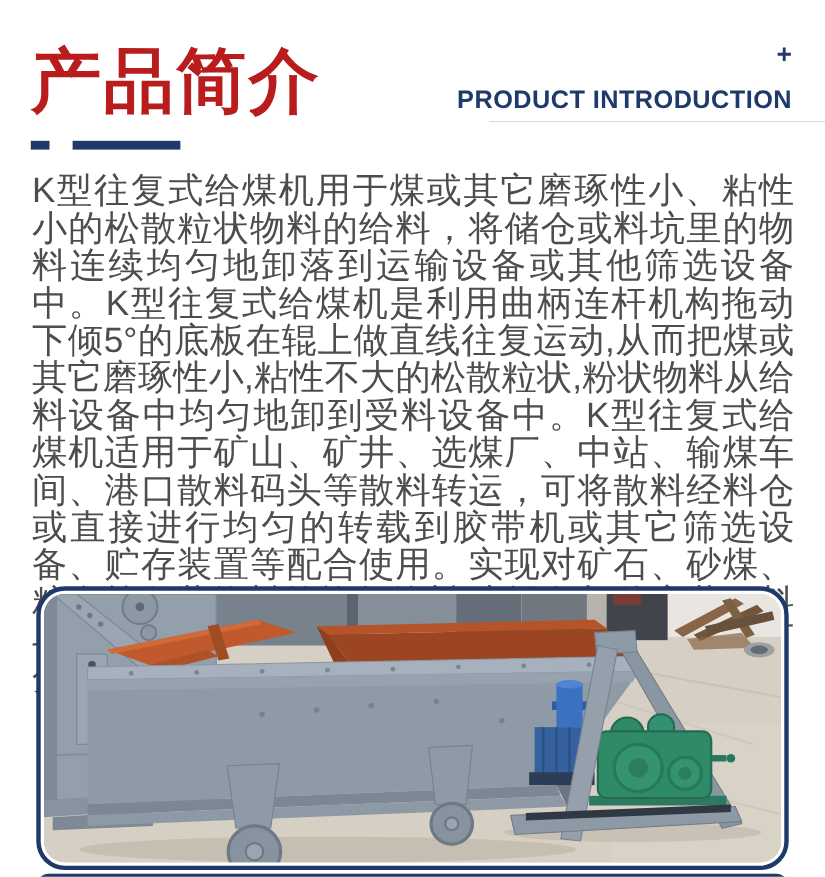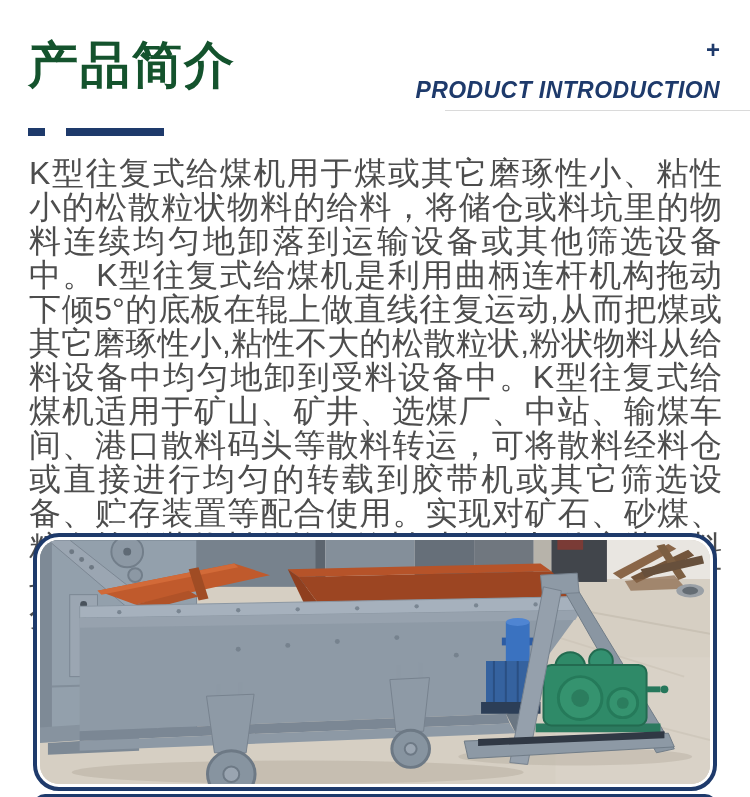--- a/index.html
+++ b/index.html
@@ -2,29 +2,29 @@
 <html><head>
 <meta charset="utf-8">
 <style>
   html,body{margin:0;padding:0;}
   body{
     width:750px;height:797px;position:relative;background:#ffffff;overflow:hidden;
     font-family:"Liberation Sans","DejaVu Sans",sans-serif;
   }
   .page-title{
     position:absolute;left:28px;top:38px;
-    font-size:50px;font-weight:700;color:#14532d;letter-spacing:2px;line-height:1.1;
+    font-size:64px;font-weight:700;color:#b91c1c;letter-spacing:2px;line-height:1.1;
   }
   .plus-icon{
     position:absolute;right:30px;top:36px;
     font-size:24px;font-weight:600;color:#1e3a6b;
   }
   .subtitle{
     position:absolute;right:30px;top:77px;
-    font-size:23px;font-weight:600;color:#1e3a6b;letter-spacing:0.4px;font-style:italic;
+    font-size:23px;font-weight:600;color:#1e3a6b;letter-spacing:0.4px;
   }
   .subtitle-line{
     position:absolute;right:0;top:110px;width:305px;height:1px;background:#dadada;
   }
   .title-dash{
     position:absolute;left:28px;top:128px;width:17px;height:8px;background:#1e3a6b;
   }
   .title-bar{
     position:absolute;left:66px;top:128px;width:98px;height:8px;background:#1e3a6b;
   }

